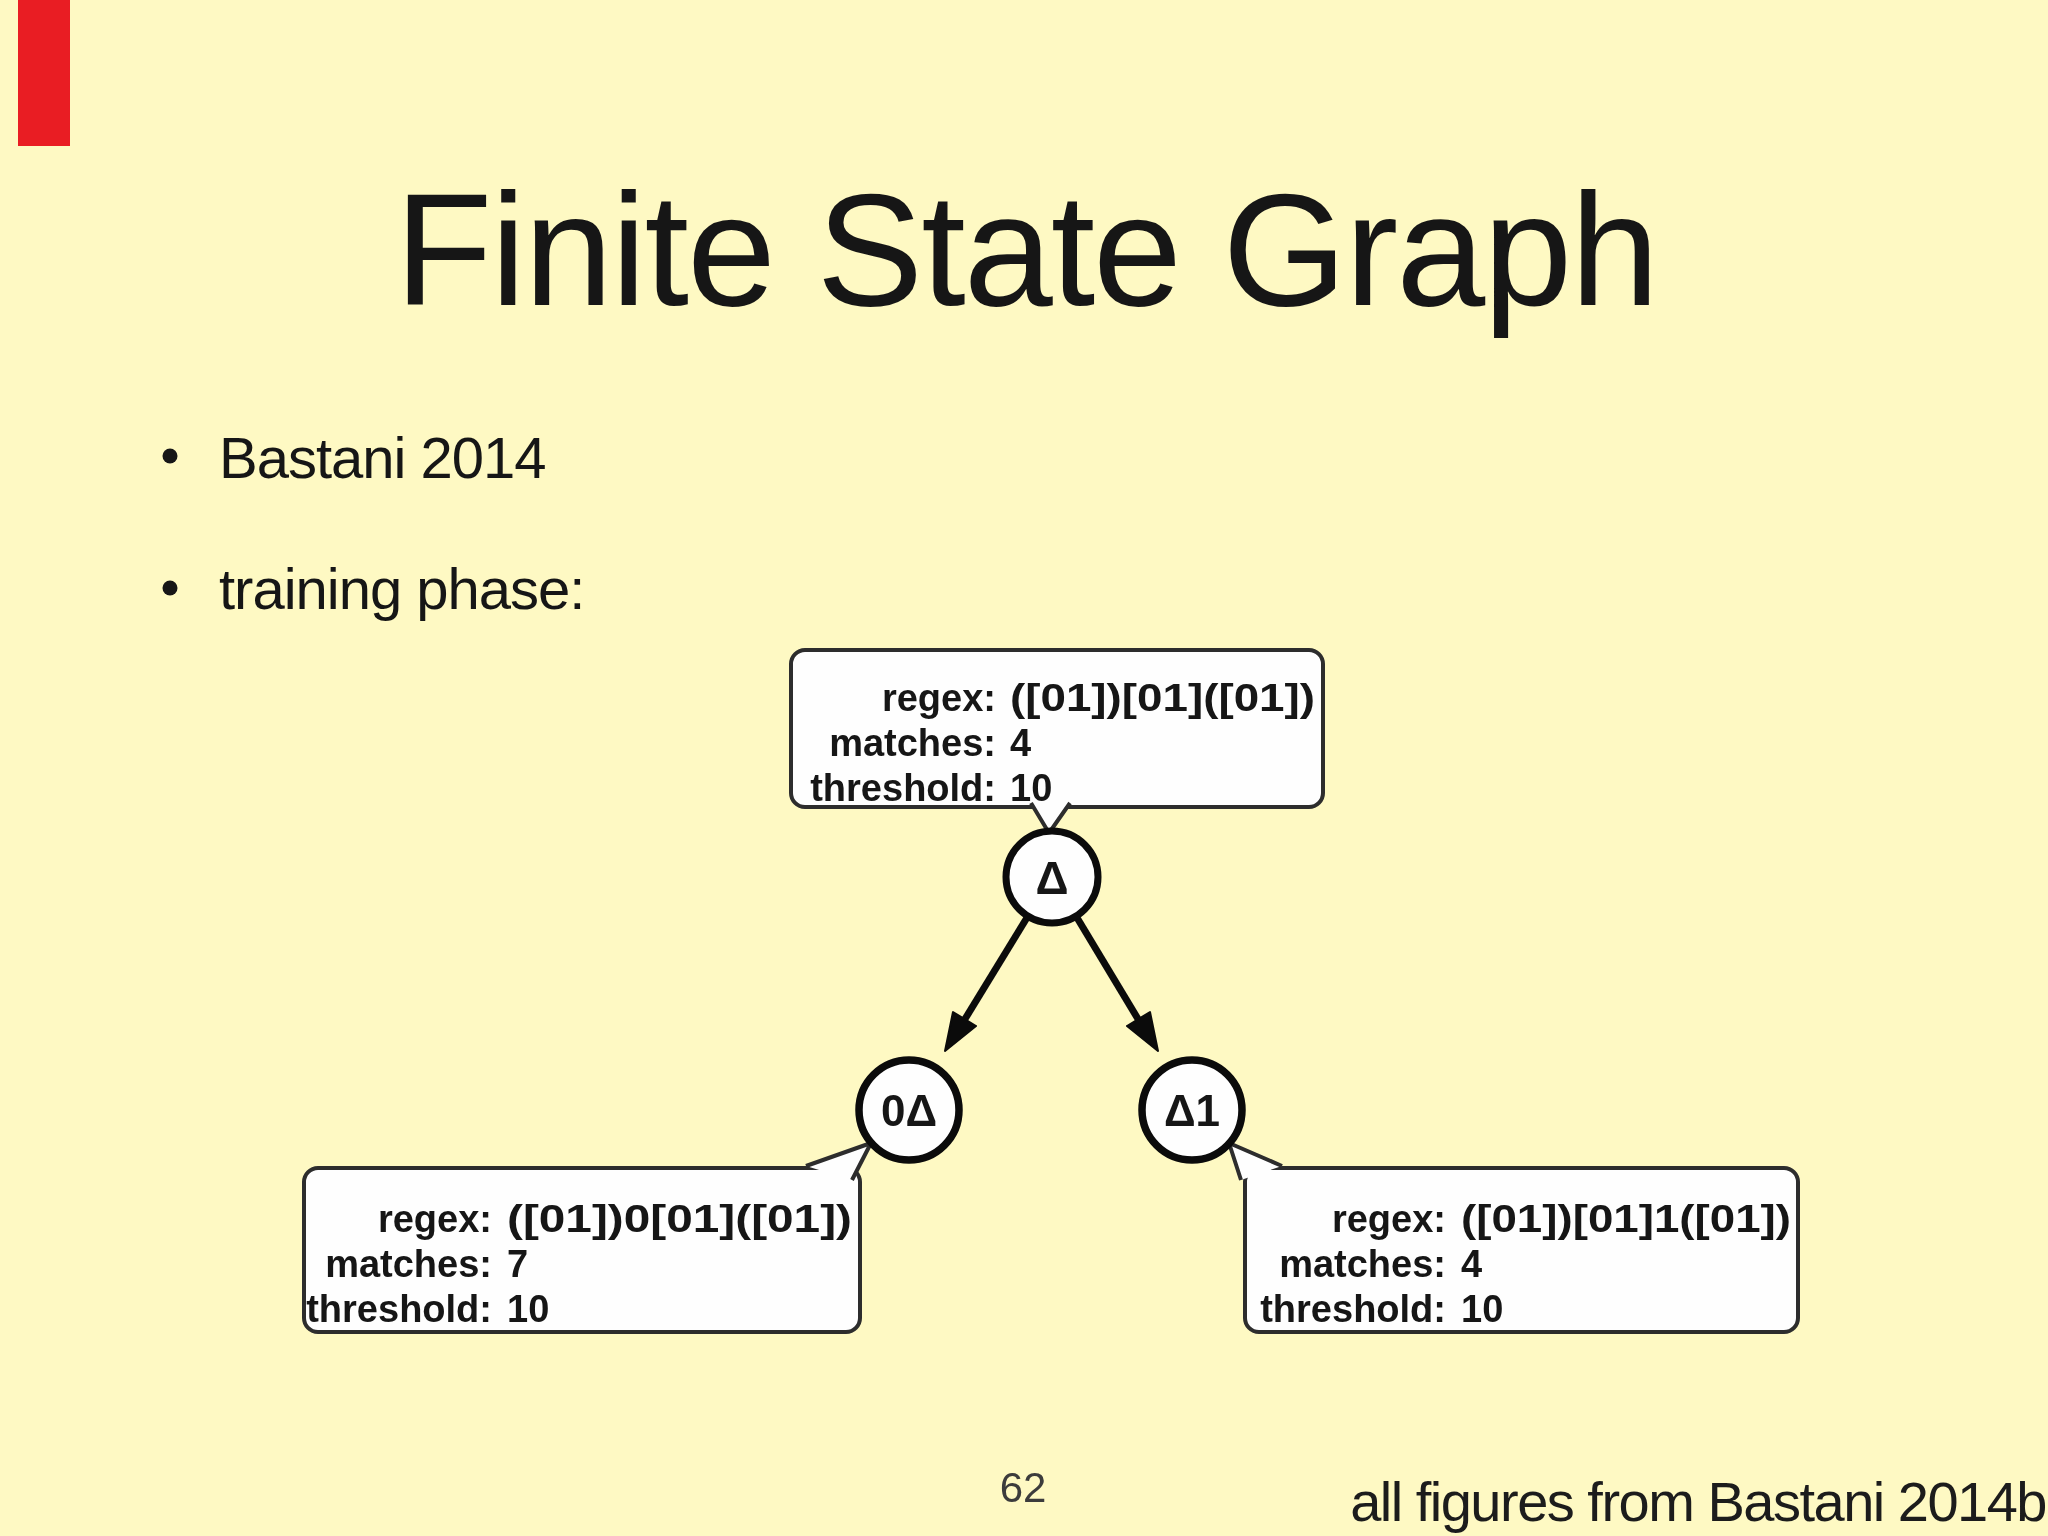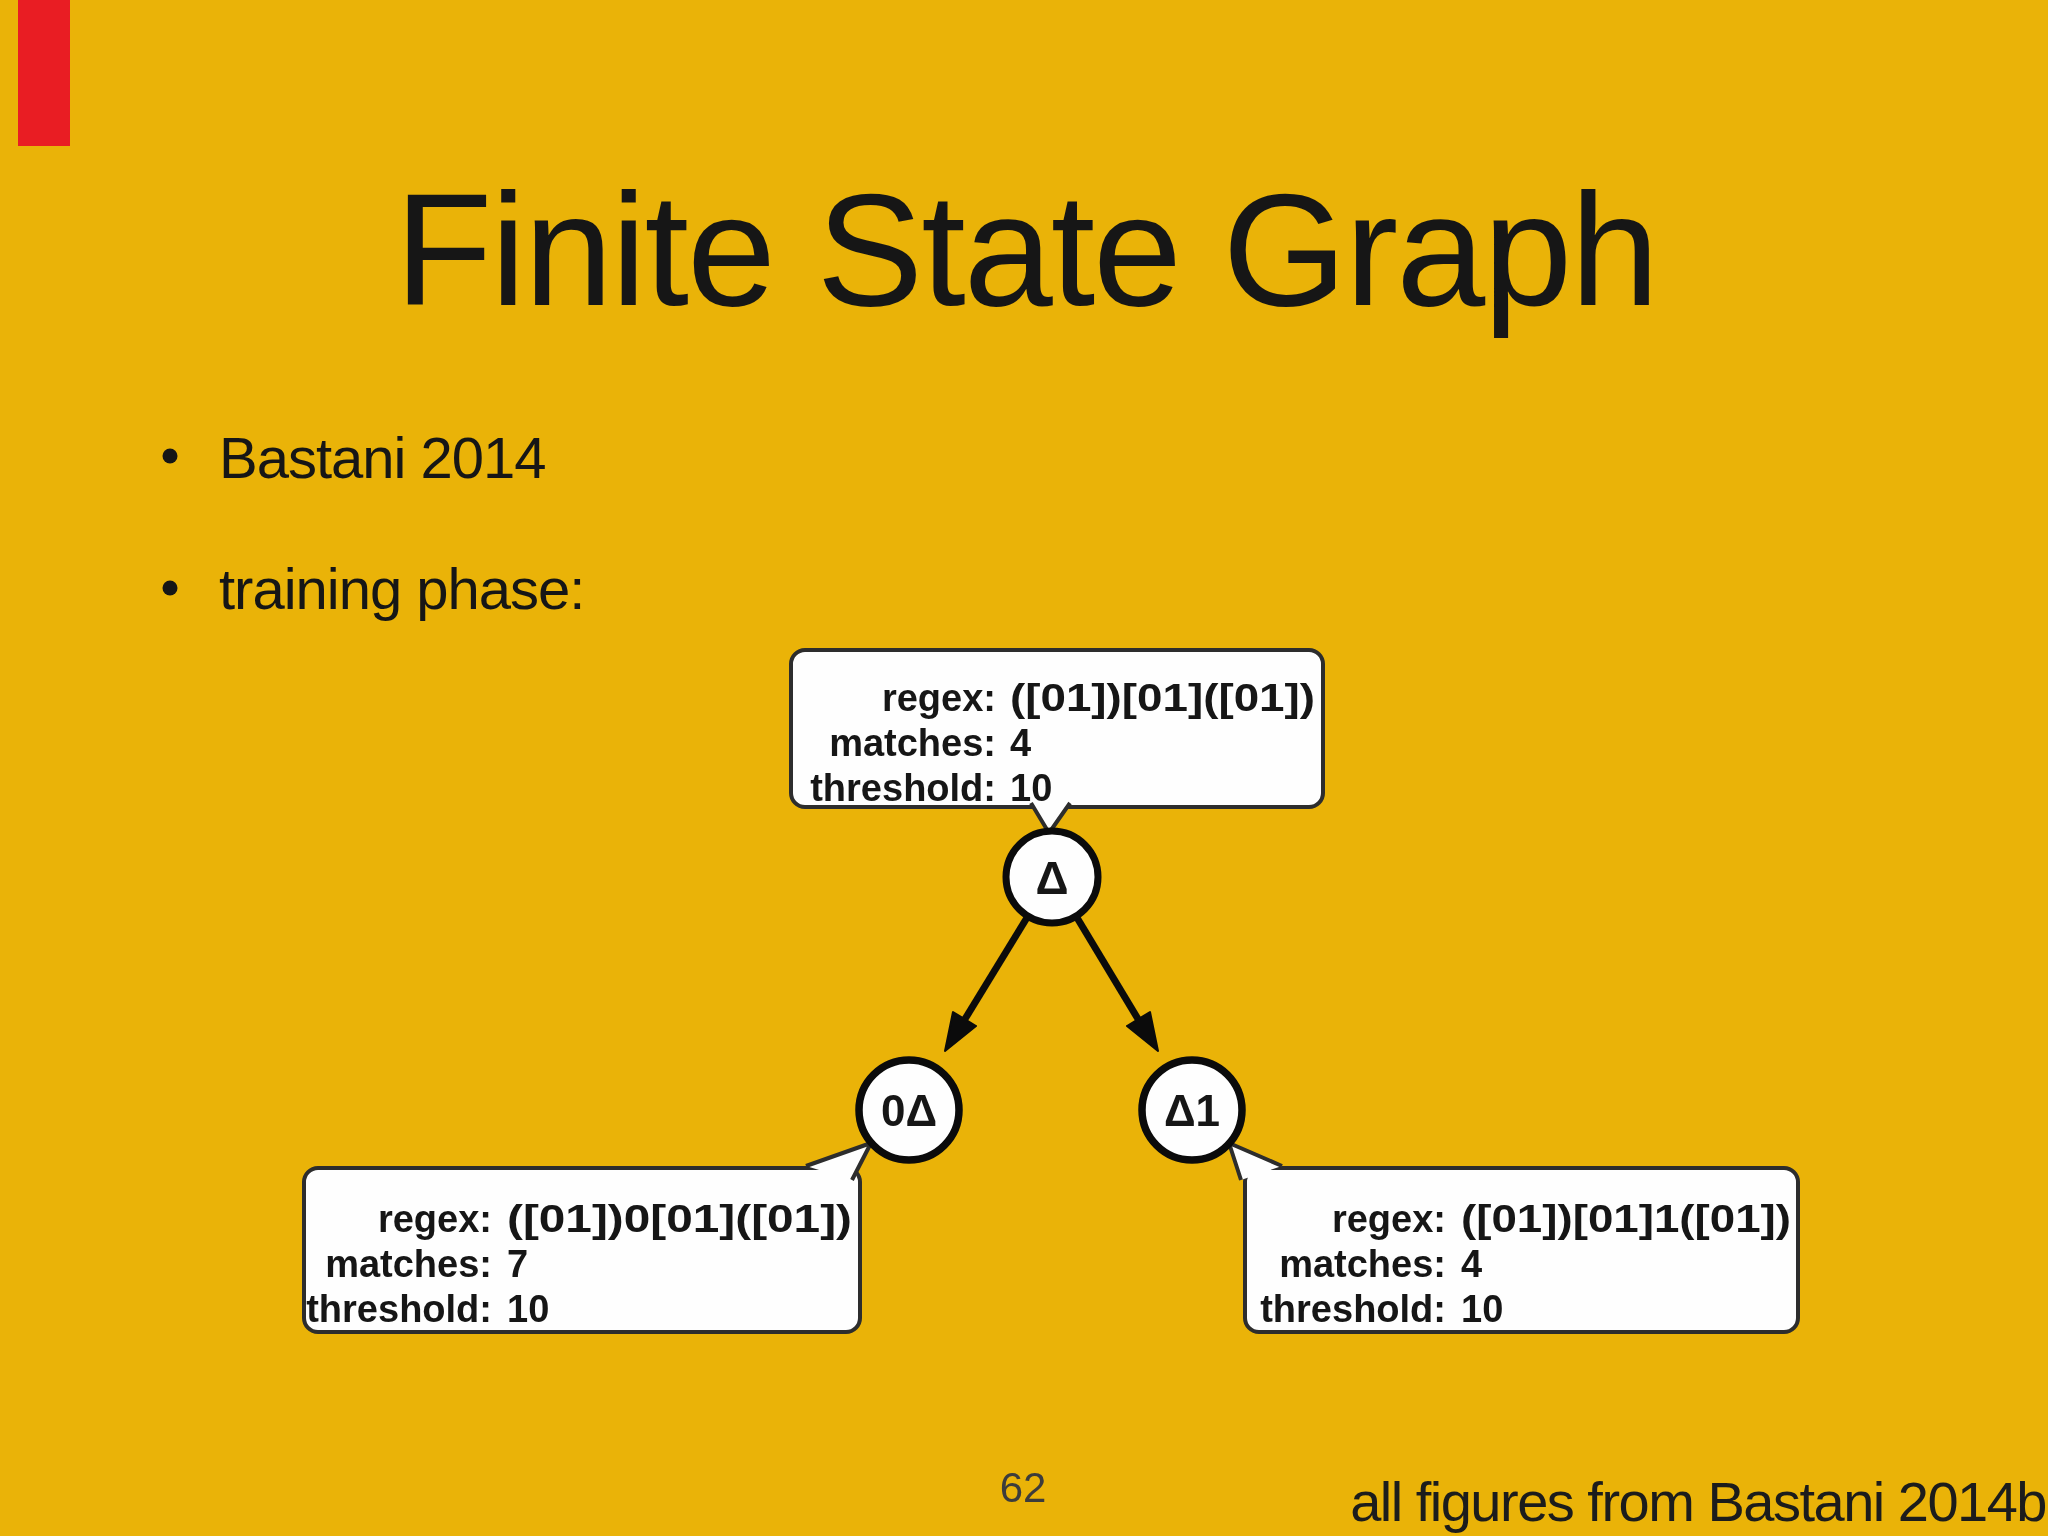--- a/index.html
+++ b/index.html
@@ -1,20 +1,20 @@
 <!DOCTYPE html>
 <html><head>
 <meta charset="utf-8">
 <style>
   html, body { margin: 0; padding: 0; background: #e9e9e9; }
   .slide {
     position: relative;
     width: 2048px;
     height: 1536px;
-    background: #eab308;
+    background: #fef9c3;
     overflow: hidden;
     font-family: "Liberation Sans", sans-serif;
   }
   svg.canvas { position: absolute; inset: 0; display: block; }
   svg text {
     font-family: "Liberation Sans", sans-serif;
     fill: #161616;
   }
   .title-text { font-size: 160px; letter-spacing: -2px; font-weight: 400; }
   .bullet-text { font-size: 58px; letter-spacing: -1px; }

